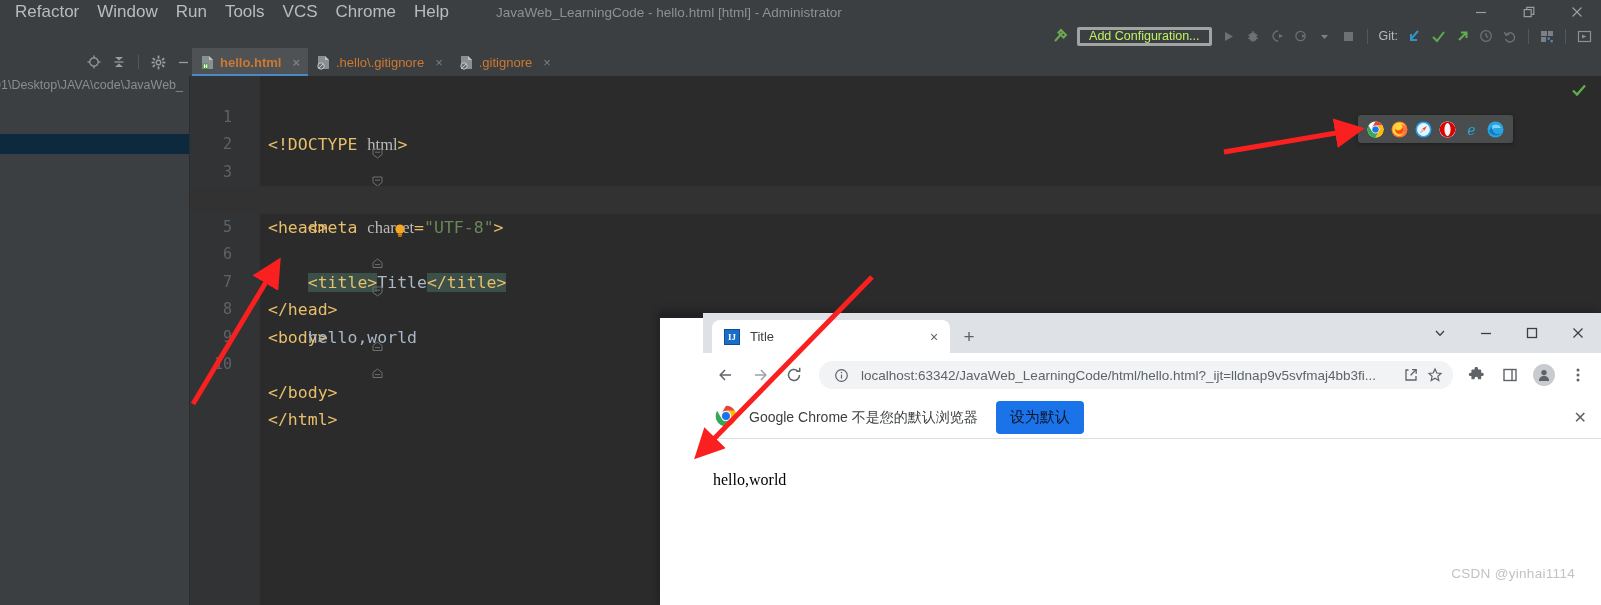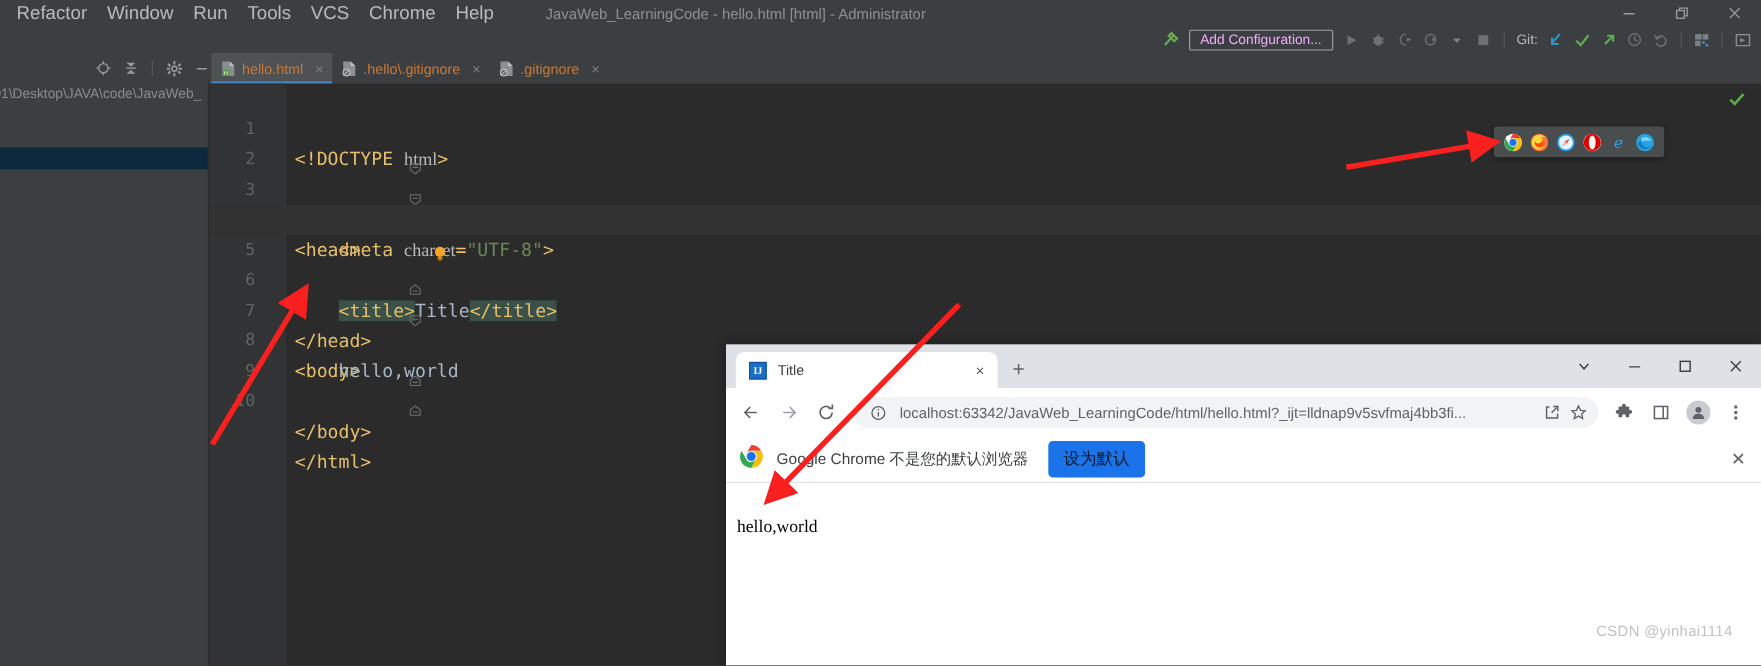--- a/index.html
+++ b/index.html
@@ -35,22 +35,22 @@
   .ide-toolbar {
     position: absolute; left: 0; top: 24px; width: 1601px; height: 24px;
     background: #3c3f41;
   }
   .tb-right {
     position: absolute; right: 6px; top: 0; height: 24px;
     display: flex; align-items: center; gap: 2px;
   }
   .tb-icon { width: 22px; height: 22px; display: flex; align-items: center; justify-content: center; }
   .add-config {
-    height: 19px; border: 1px solid #a3a3a3; border-radius: 2px;
-    color: #f0abfc; font-size: 12.5px; padding: 0 9px;
+    height: 19px; border: 3px solid #a3a3a3; border-radius: 2px;
+    color: #bef264; font-size: 12.5px; padding: 0 9px;
     display: flex; align-items: center; background: #3c3f41;
     margin: 0 4px;
   }
   .tb-sep { width: 1px; height: 15px; background: #55585a; margin: 0 5px; }
   .git-label { color: #b7b9ba; font-size: 12.5px; margin: 0 3px 0 4px; }
 
   
   .ide-tabrow {
     position: absolute; left: 0; top: 48px; width: 1601px; height: 28px;
     background: #3c3f41;
@@ -60,21 +60,21 @@
     display: flex; align-items: center; gap: 5px;
   }
   .tool-icons .ti { width: 20px; height: 20px; display:flex; align-items:center; justify-content:center; }
   .tool-sep { width: 1px; height: 14px; background: #55585a; margin: 0 4px; }
 
   .tabs { position: absolute; left: 192px; top: 0; height: 28px; display: flex; align-items: stretch; }
   .tab {
     display: flex; align-items: center; gap: 6px; padding: 0 8px 0 9px;
     font-size: 13px; color: #cc7832; position: relative; white-space: nowrap;
   }
-  .tab.active { background: #4e5254; }
+  .tab.active { background: #4e5254; font-weight: bold; }
   .tab.active::after {
     content: ""; position: absolute; left: 0; right: 0; bottom: 0; height: 2px;
     background: #4a88c7;
   }
   .tab .tclose { color: #7b7e80; font-size: 13px; margin-left: 5px; }
   .file-ico { width: 13px; height: 15px; position: relative; flex: none; }
 
   
   .proj-panel {
     position: absolute; left: 0; top: 76px; width: 190px; bottom: 0;
@@ -131,20 +131,21 @@
     display: flex; align-items: center; gap: 7px; padding: 0 9px;
     box-shadow: 0 1px 4px rgba(0,0,0,0.35);
   }
   .bico { width: 17px; height: 17px; border-radius: 50%; position: relative; flex: none; }
 
   
   .chrome {
     position: absolute; left: 660px; top: 313px; width: 941px; height: 292px;
     background: #ffffff; box-shadow: -2px -2px 8px rgba(0,0,0,0.28);
     overflow: hidden;
+    padding-left: 43px;
   }
   .ch-tabstrip {
     position: relative; height: 40px; background: #dee1e6;
   }
   .ch-darktop { position: absolute; left:0; top:0; width: 941px; height: 5px; background: #202124; }
   .ch-tab {
     position: absolute; left: 9px; top: 7px; width: 238px; height: 33px;
     background: #ffffff; border-radius: 8px 8px 0 0;
     display: flex; align-items: center; padding: 0 8px 0 12px;
   }

